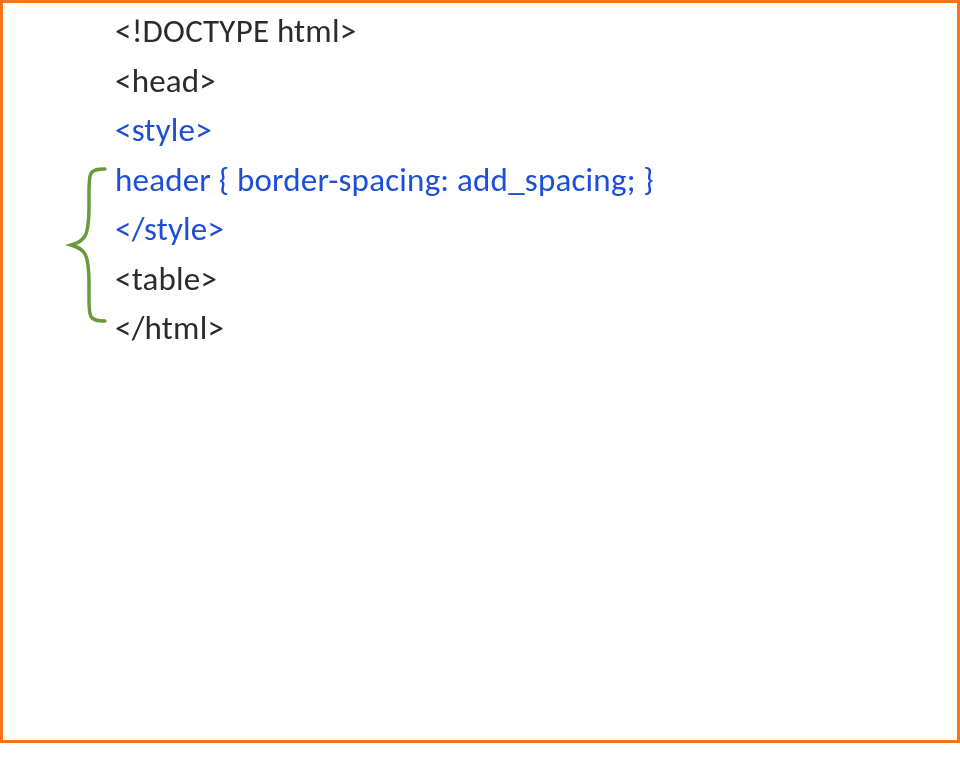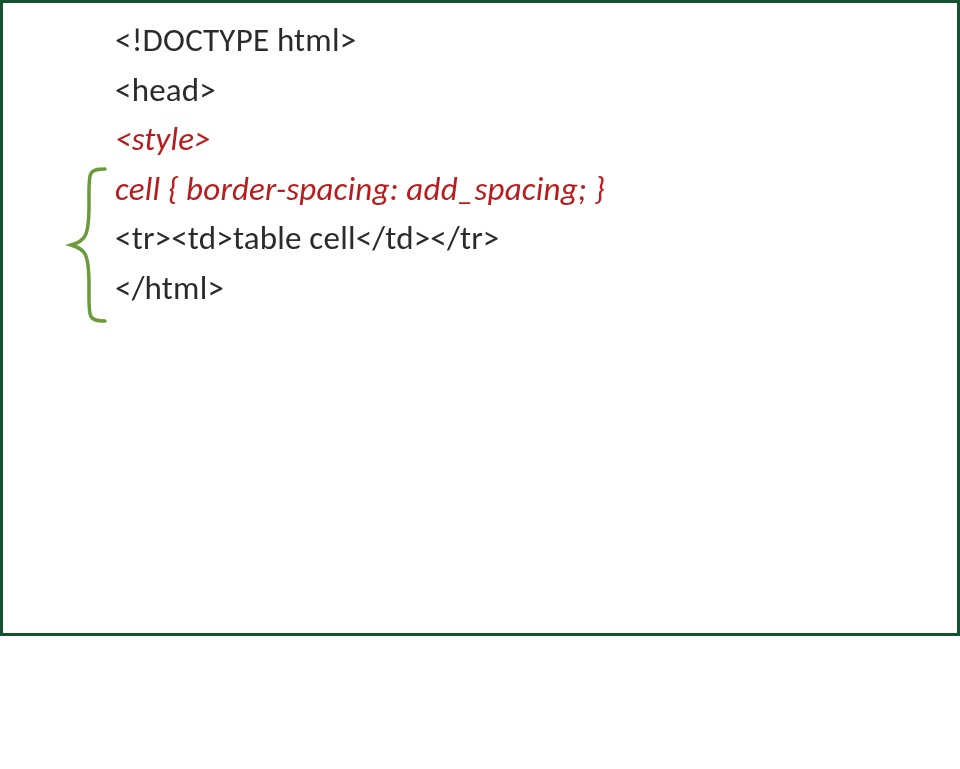--- a/index.html
+++ b/index.html
@@ -6,37 +6,36 @@
       margin: 0;
       padding: 0;
       background: #fff;
       font-family: "Segoe UI", Calibri, Candara, Arial, sans-serif;
       font-size: 33px;
       line-height: 1.5;
     }
     .frame {
       box-sizing: border-box;
       width: 960px;
-      height: 636px;
-      border: 3px solid #14532d;
+      height: 743px;
+      border: 3px solid #f97316;
       position: relative;
-      padding-top: 13px;
+      padding-top: 4px;
     }
     .code-block {
       margin-left: 112px;
     }
     .code-line {
       color: #2b2b2b;
       white-space: pre;
       font-weight: 400;
       letter-spacing: 0.2px;
     }
     .highlight {
-      color: #b91c1c;
-      font-style: italic;
+      color: #1d4ed8;
     }
     .bracket {
       position: absolute;
       left: 62px;
       top: 162px;
       width: 44px;
       height: 160px;
     }
     .bracket svg {
       display: block;
@@ -50,18 +49,19 @@
   <div class="bracket">
     <svg width="44" height="160" viewBox="0 0 44 160">
       <path d="M40 4 C 22 4, 24 8, 24 40 C 24 72, 20 76, 6 80 C 20 84, 24 88, 24 120 C 24 152, 22 156, 40 156" fill="none" stroke="#6b9a3b" stroke-width="3.5" stroke-linecap="round"></path>
     </svg>
   </div>
 
   <div class="code-block">
     <div class="code-line">&lt;!DOCTYPE html&gt;</div>
     <div class="code-line">&lt;head&gt;</div>
     <div class="code-line highlight">&lt;style&gt;</div>
-    <div class="code-line highlight">cell { border-spacing: add_spacing; }</div>
-    <div class="code-line">&lt;tr&gt;&lt;td&gt;table cell&lt;/td&gt;&lt;/tr&gt;</div>
+    <div class="code-line highlight">header { border-spacing: add_spacing; }</div>
+    <div class="code-line highlight">&lt;/style&gt;</div>
+    <div class="code-line">&lt;table&gt;</div>
     <div class="code-line">&lt;/html&gt;</div>
   </div>
 
 </div>
 
 </body></html>

